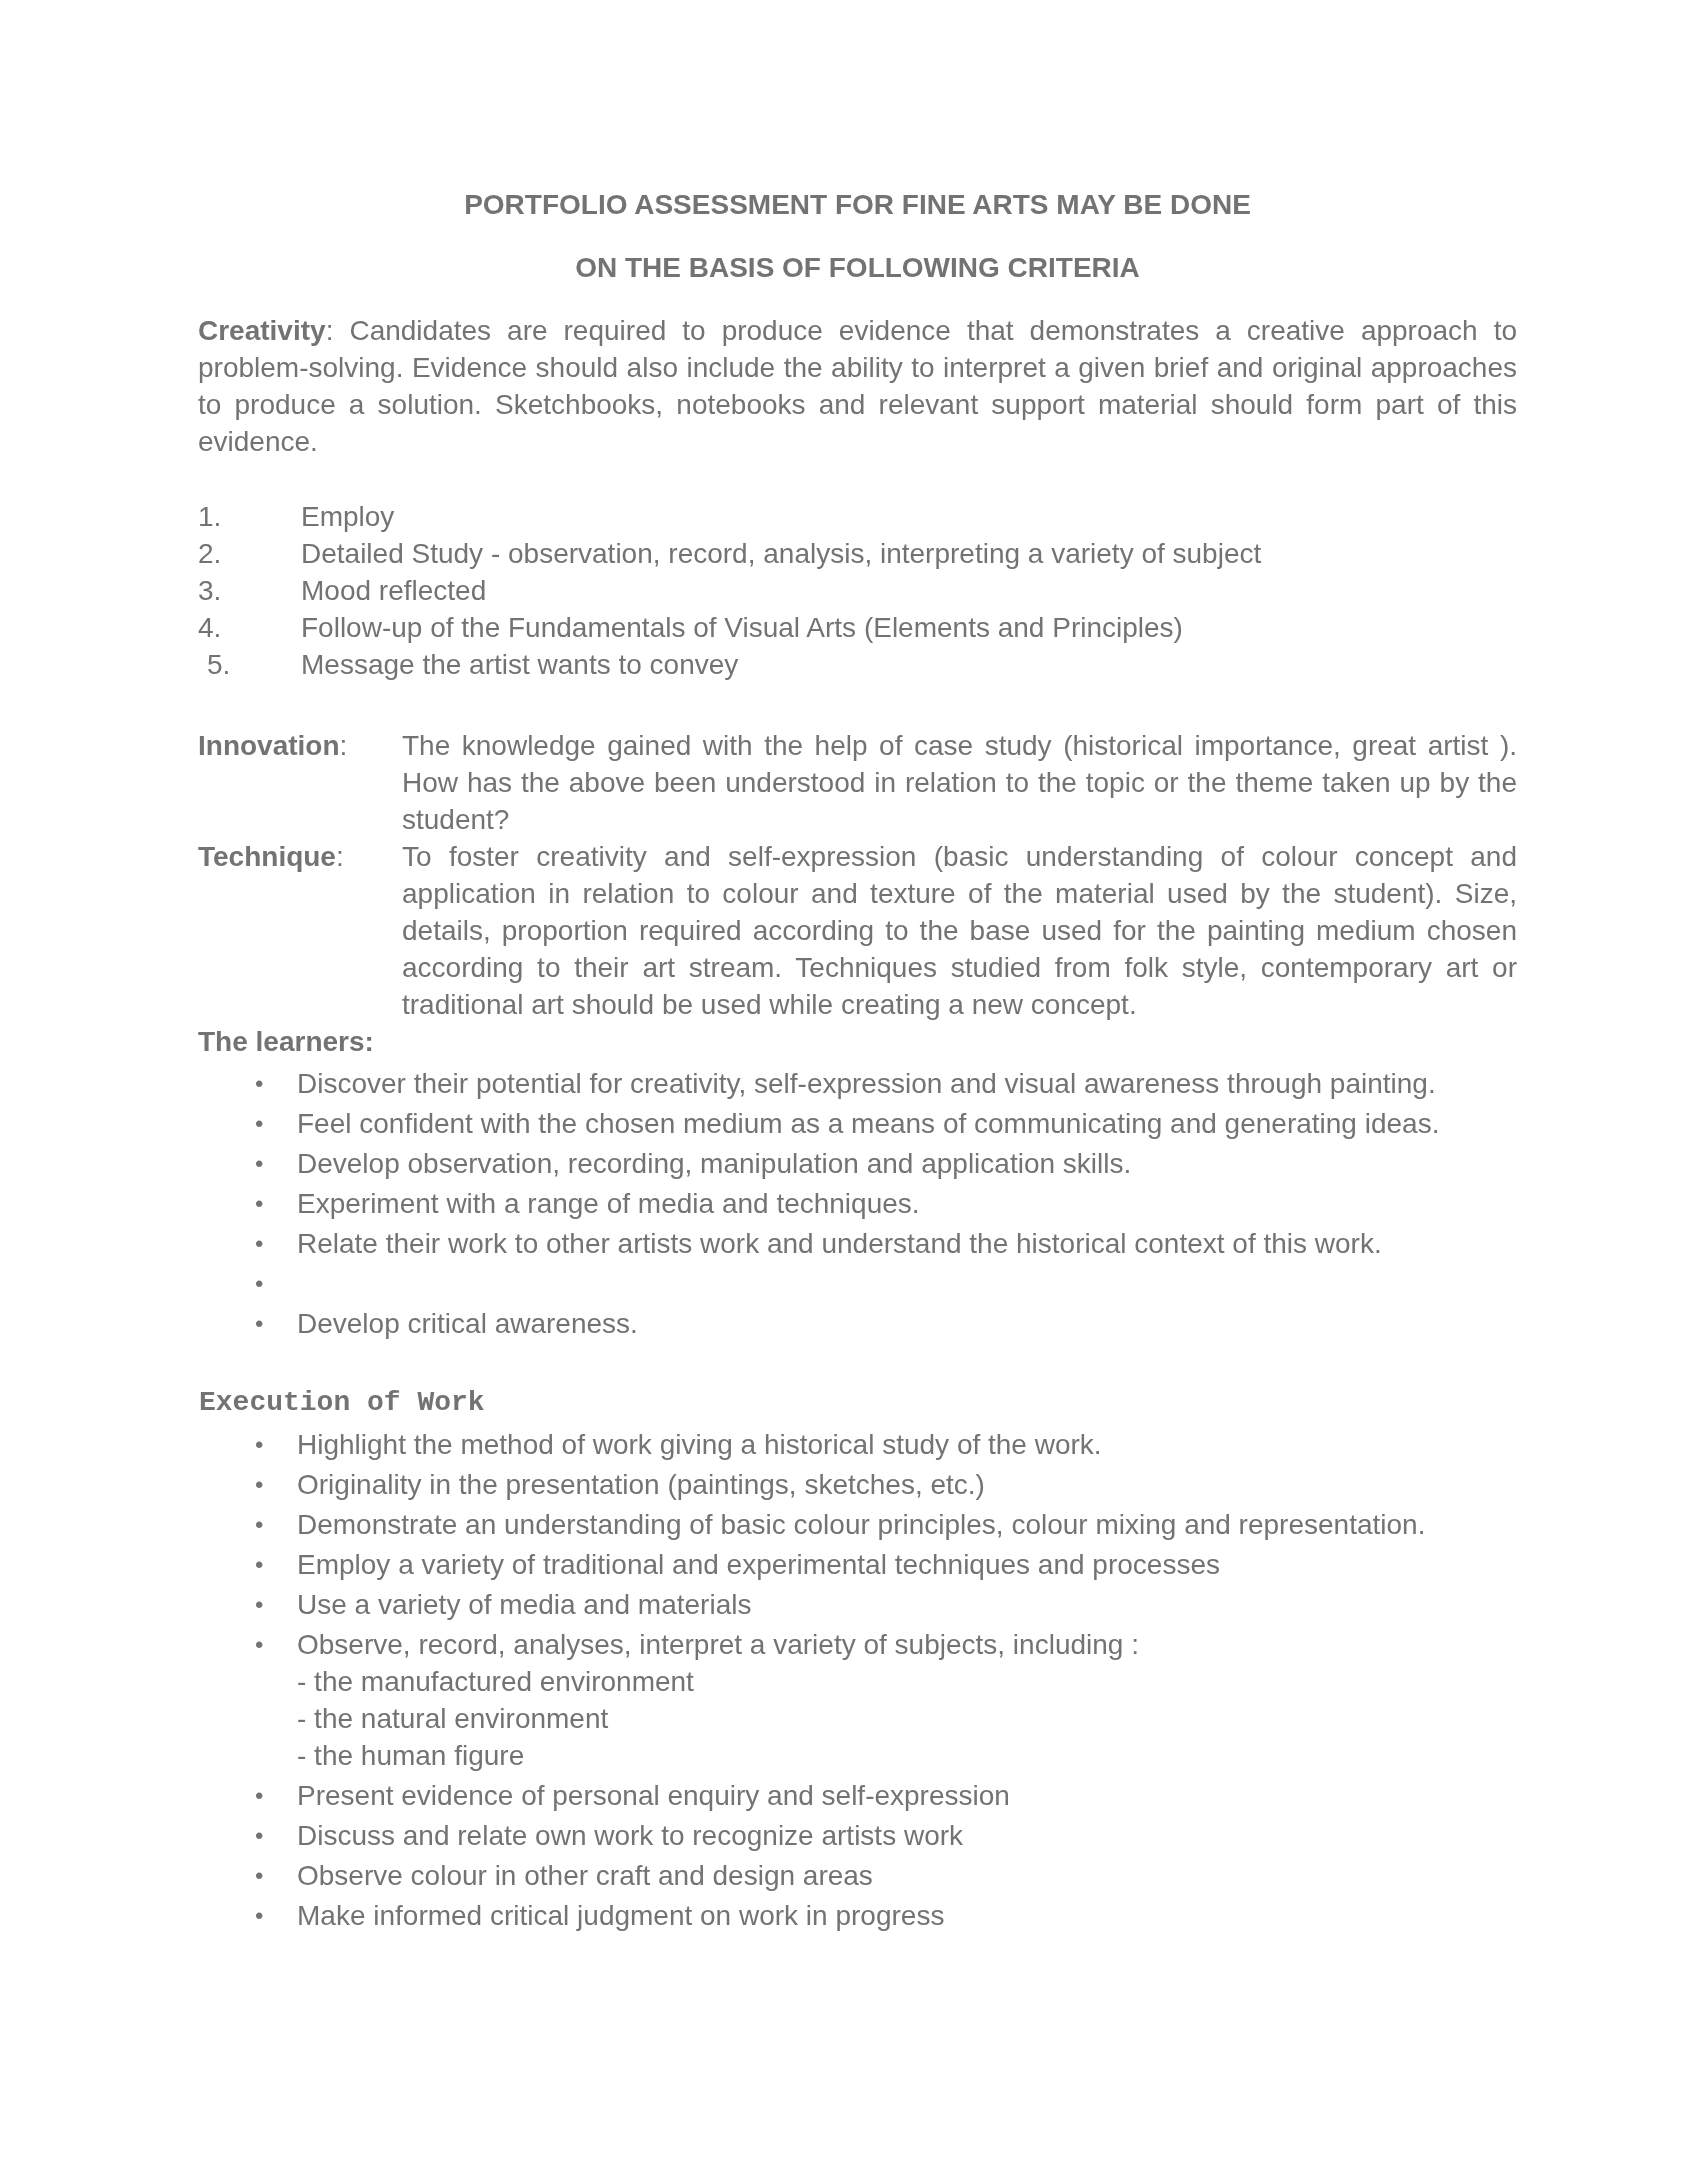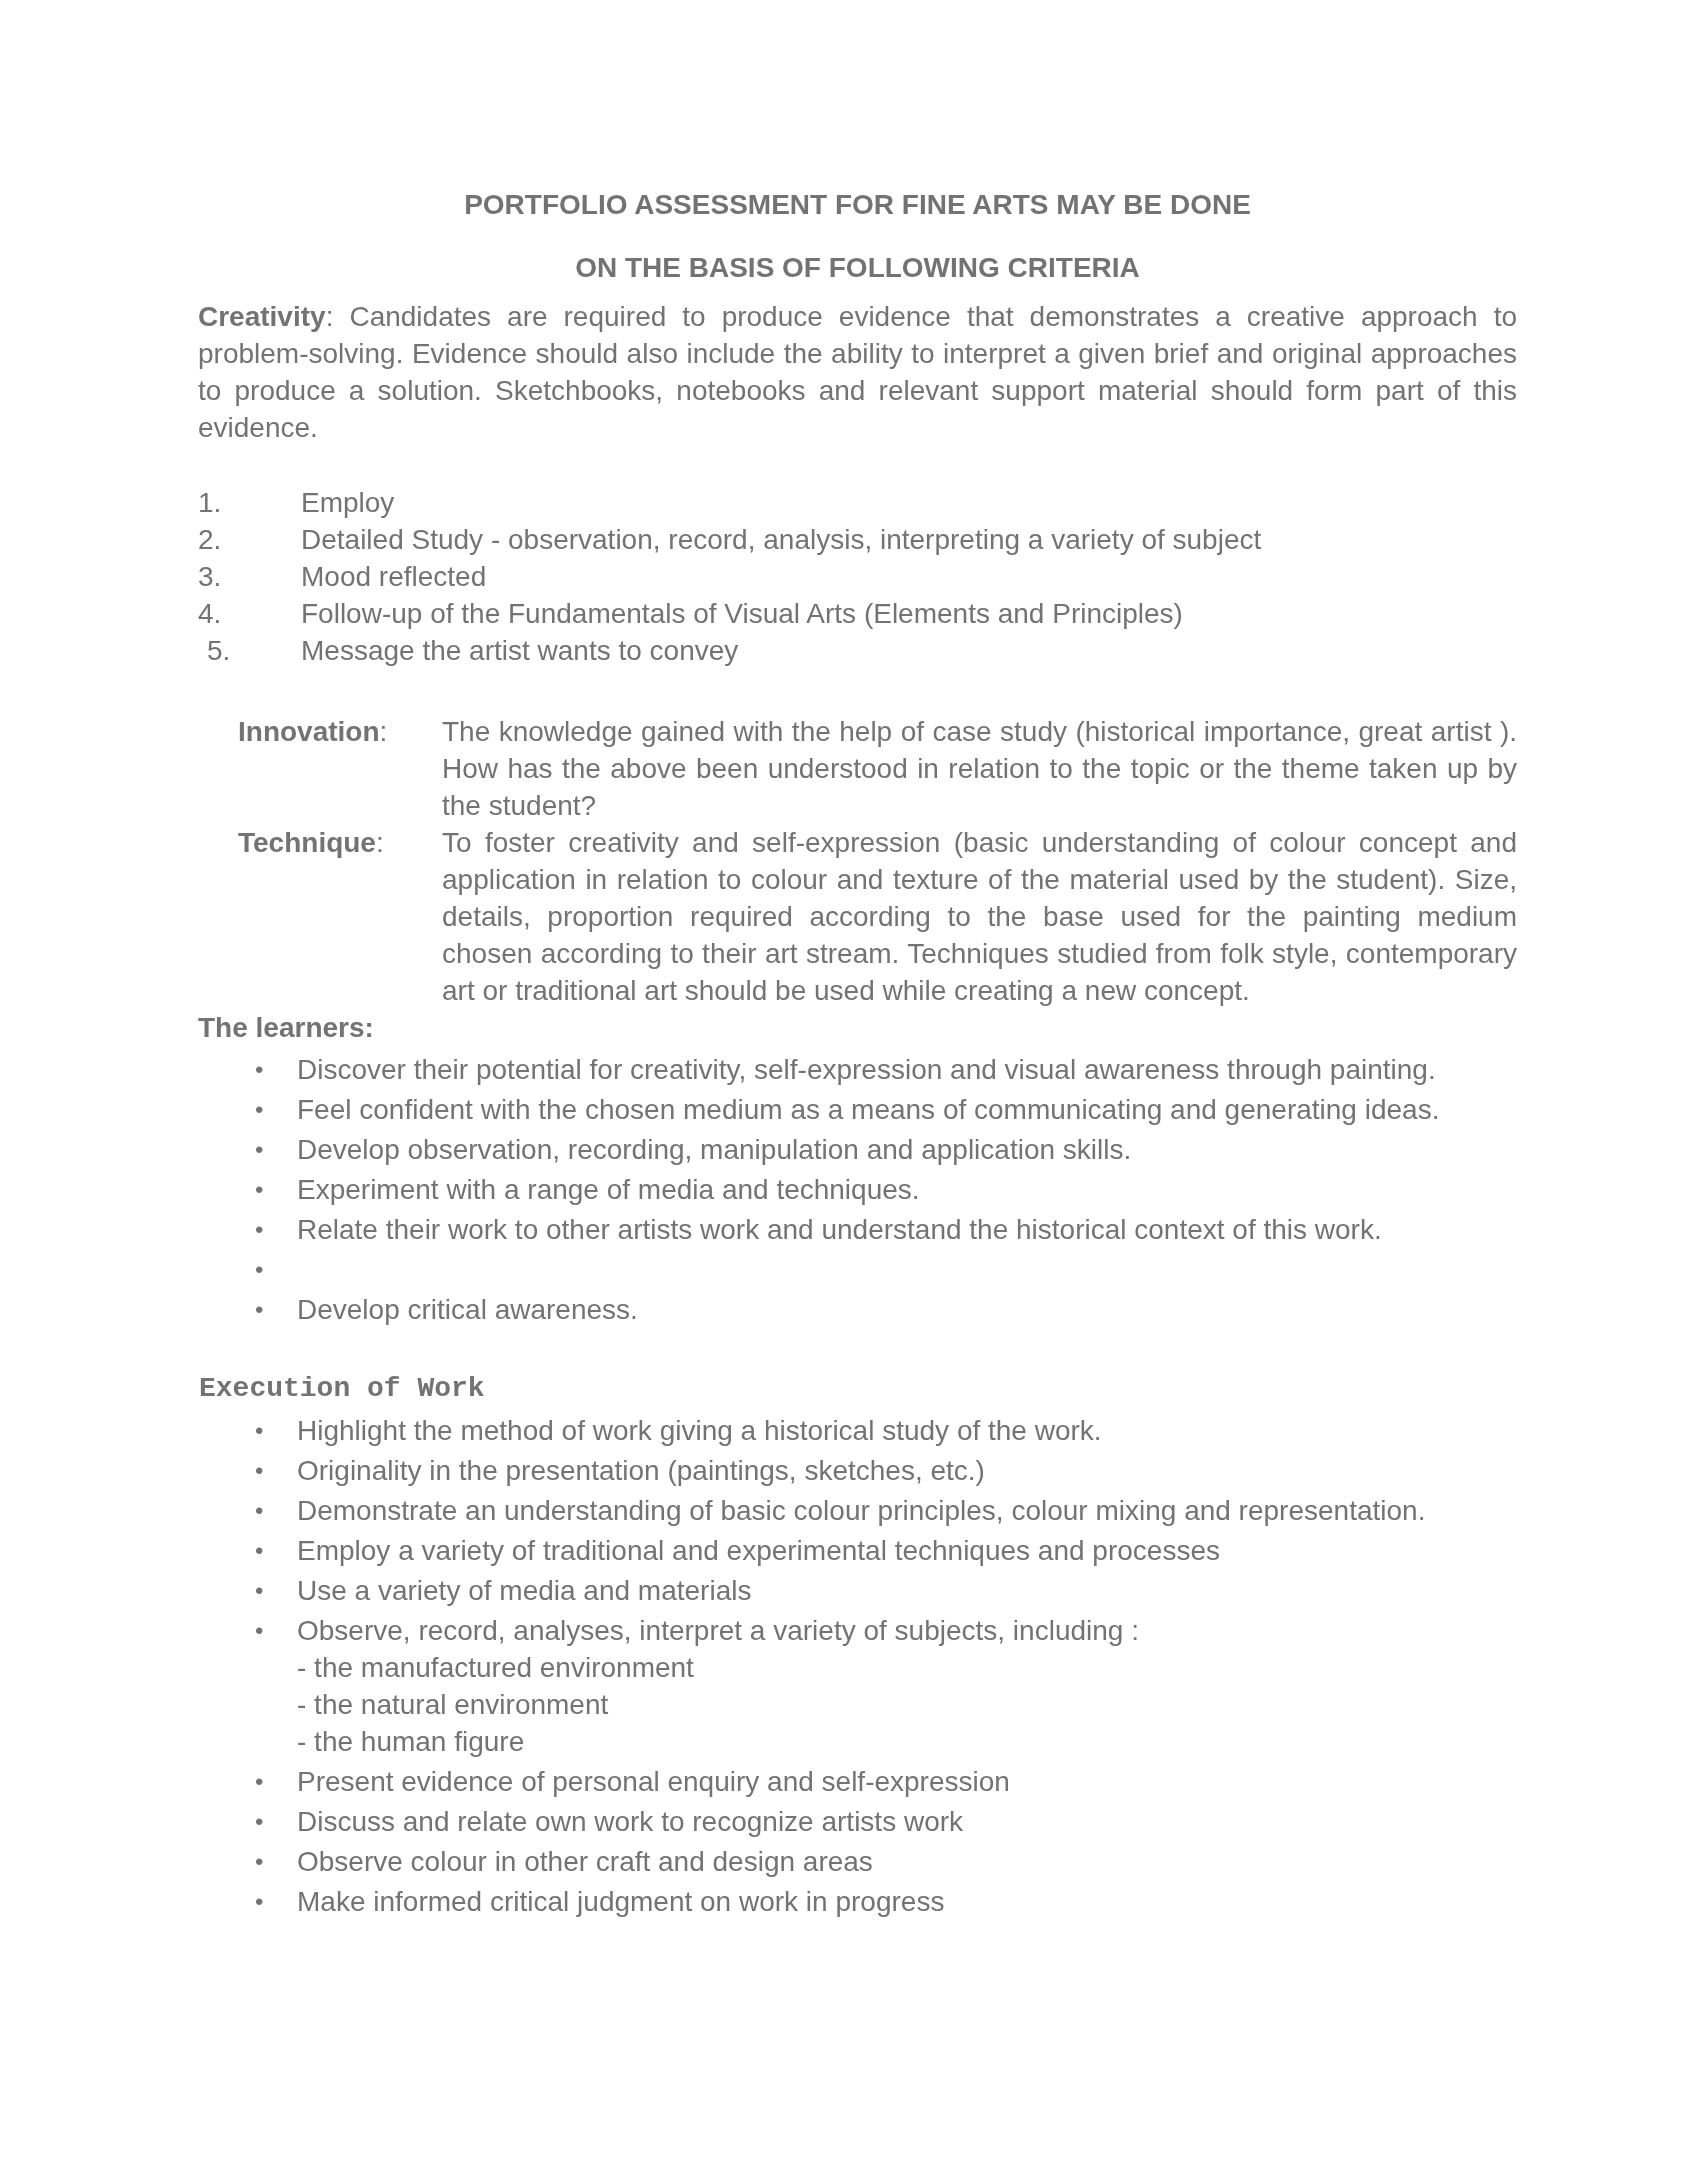--- a/index.html
+++ b/index.html
@@ -20,31 +20,31 @@
     box-sizing:border-box;
   }
   .bold{font-weight:bold;}
   .title, .subtitle{
     text-align:center;
     font-weight:bold;
     font-size:28px;
     margin:0;
   }
   .title{margin-bottom:26px;}
-  .subtitle{margin-bottom:12px;}
+  .subtitle{margin-bottom:26px;}
   .para{ text-align:justify; margin:0; }
   .creativity{ margin-bottom:38px; }
 
   ol.numbered{ list-style:none; margin:0 0 44px 0; padding:0; }
   .num-item{ display:flex; }
   .num{ flex:none; width:103px; }
   .num-item:last-child .num{ padding-left:9px; box-sizing:border-box; }
   .num-text{ flex:1; }
 
-  .def-row{ display:flex;margin-left:40px; }
+  .def-row{ display:flex; }
   .def-label{ flex:none; width:204px; }
   .def-text{ flex:1; text-align:justify; }
 
   .learners-heading{ margin:0; }
   ul.bullets{ list-style:none; margin:5px 0 0 0; padding:0; }
   .b-item{ display:flex; margin-bottom:3px; }
   .bullet{
     flex:none; width:99px;
     padding-left:57px; box-sizing:border-box;
     font-size:24px;

